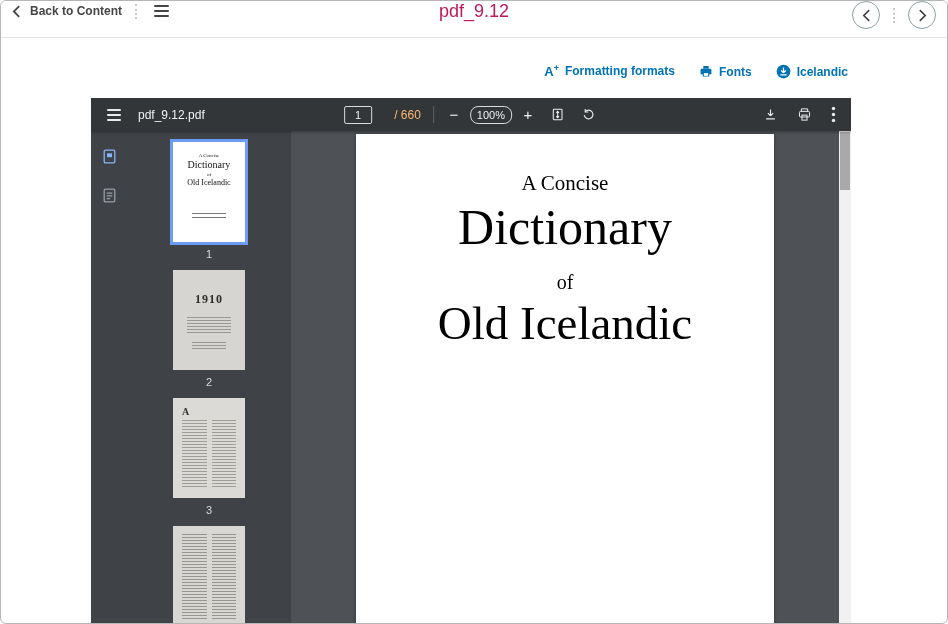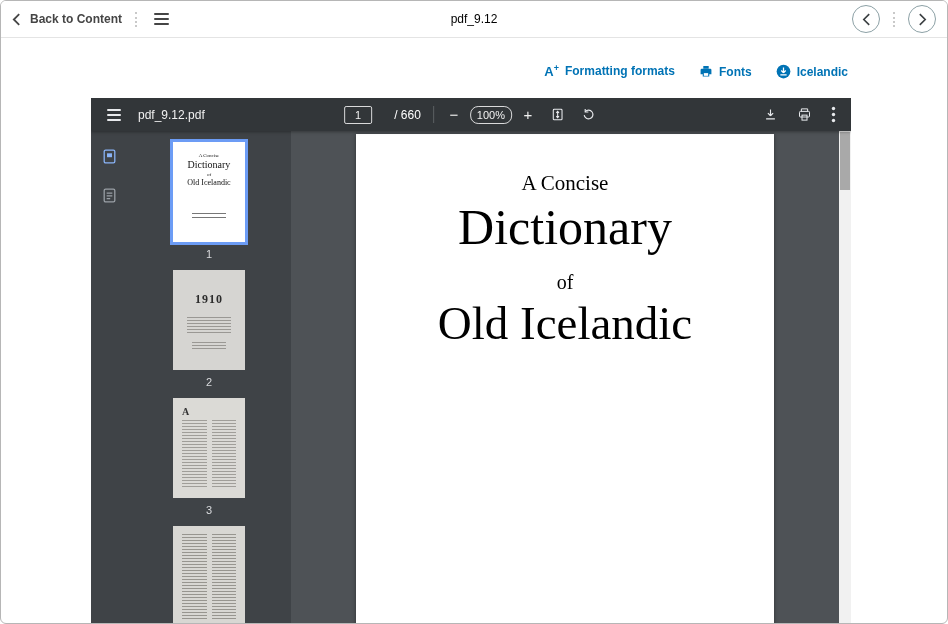--- a/index.html
+++ b/index.html
@@ -3,45 +3,45 @@
 <meta charset="utf-8">
 <style>
   *{margin:0;padding:0;box-sizing:border-box;}
   html,body{width:948px;height:624px;}
   body{font-family:"Liberation Sans",sans-serif;background:#fff;position:relative;overflow:hidden;border:1px solid #b6b6b6;border-radius:6px;}
   svg{display:block;}
   button{background:none;border:none;cursor:pointer;font-family:inherit;}
   input{font-family:inherit;}
 
   
-  .topbar{position:absolute;top:0;left:0;right:0;height:37px;background:#fff;border-bottom:1px solid #e4e4e4;display:flex;align-items:center;padding:0 11px;z-index:10;}
+  .topbar{position:absolute;top:0;left:0;right:0;height:37px;background:#fff;border-bottom:1px solid #e4e4e4;display:flex;align-items:flex-start;padding:0 11px;z-index:10;}
   .topbar-left{display:flex;align-items:center;gap:13px;}
   .back-link{display:flex;align-items:center;gap:9px;font-size:12px;font-weight:700;color:#454545;text-decoration:none;cursor:pointer;}
   .vdot-sep{height:15px;border-left:2px dotted #c9c9c9;}
   .hamburger{display:flex;flex-direction:column;gap:3px;padding:4px;}
   .hamburger i{display:block;width:15px;height:2px;background:#454545;border-radius:1px;}
-  .topbar-title{position:absolute;left:50%;transform:translateX(-50%);font-size:12px;color:#000000;}
+  .topbar-title{position:absolute;left:50%;transform:translateX(-50%);font-size:18px;color:#be185d;}
   .topbar-right{margin-left:auto;display:flex;align-items:center;gap:13px;}
   .nav-circle{width:28px;height:28px;border-radius:50%;border:1px solid #8ca0a5;display:flex;align-items:center;justify-content:center;background:#fff;}
 
   
   .actions{position:absolute;top:63px;right:99px;display:flex;align-items:center;gap:24px;}
   .action{display:flex;align-items:center;gap:6px;color:#0073b5;font-size:12px;font-weight:700;cursor:pointer;text-decoration:none;}
   .af-icon{font-weight:800;font-size:13px;line-height:1;color:#0073b5;}
   .af-icon sup{font-size:9px;}
 
   
   .viewer{position:absolute;left:90px;top:97px;width:760px;bottom:0;background:#4e5256;overflow:hidden;}
   .pdf-toolbar{position:absolute;top:0;left:0;right:0;height:33px;background:#323639;display:flex;align-items:center;padding:0 13px;z-index:6;box-shadow:0 1px 3px rgba(0,0,0,.35);}
   .pt-hamburger{display:flex;flex-direction:column;gap:3px;padding:3px;}
   .pt-hamburger i{display:block;width:14px;height:2px;background:#e8eaed;border-radius:1px;}
   .pt-filename{font-size:12px;color:#f1f1f1;margin-left:14px;}
   .tb-center{position:absolute;left:50%;transform:translateX(-50%);display:flex;align-items:center;}
   .page-input{width:28px;height:18px;background:transparent;border:1px solid #d9dadb;border-radius:2px;color:#f1f1f1;font-size:11px;text-align:center;outline:none;}
-  .page-total{font-size:12px;color:#ffffff;margin-left:22px;}
+  .page-total{font-size:12px;color:#fdba74;margin-left:22px;}
   .tb-sep{width:1px;height:17px;background:#5c6063;margin:0 12px;}
   .zoom-btn{color:#f1f1f1;font-size:15px;line-height:1;width:16px;text-align:center;padding:0;}
   .zoom-input{width:42px;height:18px;background:transparent;border:1px solid #d9dadb;border-radius:8px;color:#f1f1f1;font-size:11px;text-align:center;outline:none;margin:0 8px;}
   .tb-iconbtn{padding:2px;margin-left:12px;}
   .tb-right{margin-left:auto;display:flex;align-items:center;gap:15px;}
   .tb-right .tb-iconbtn{margin-left:0;}
 
   
   .sidebar{position:absolute;left:0;top:33px;width:200px;bottom:0;background:#3f4347;}
   .side-icons{position:absolute;left:5px;top:12px;display:flex;flex-direction:column;gap:13px;}

